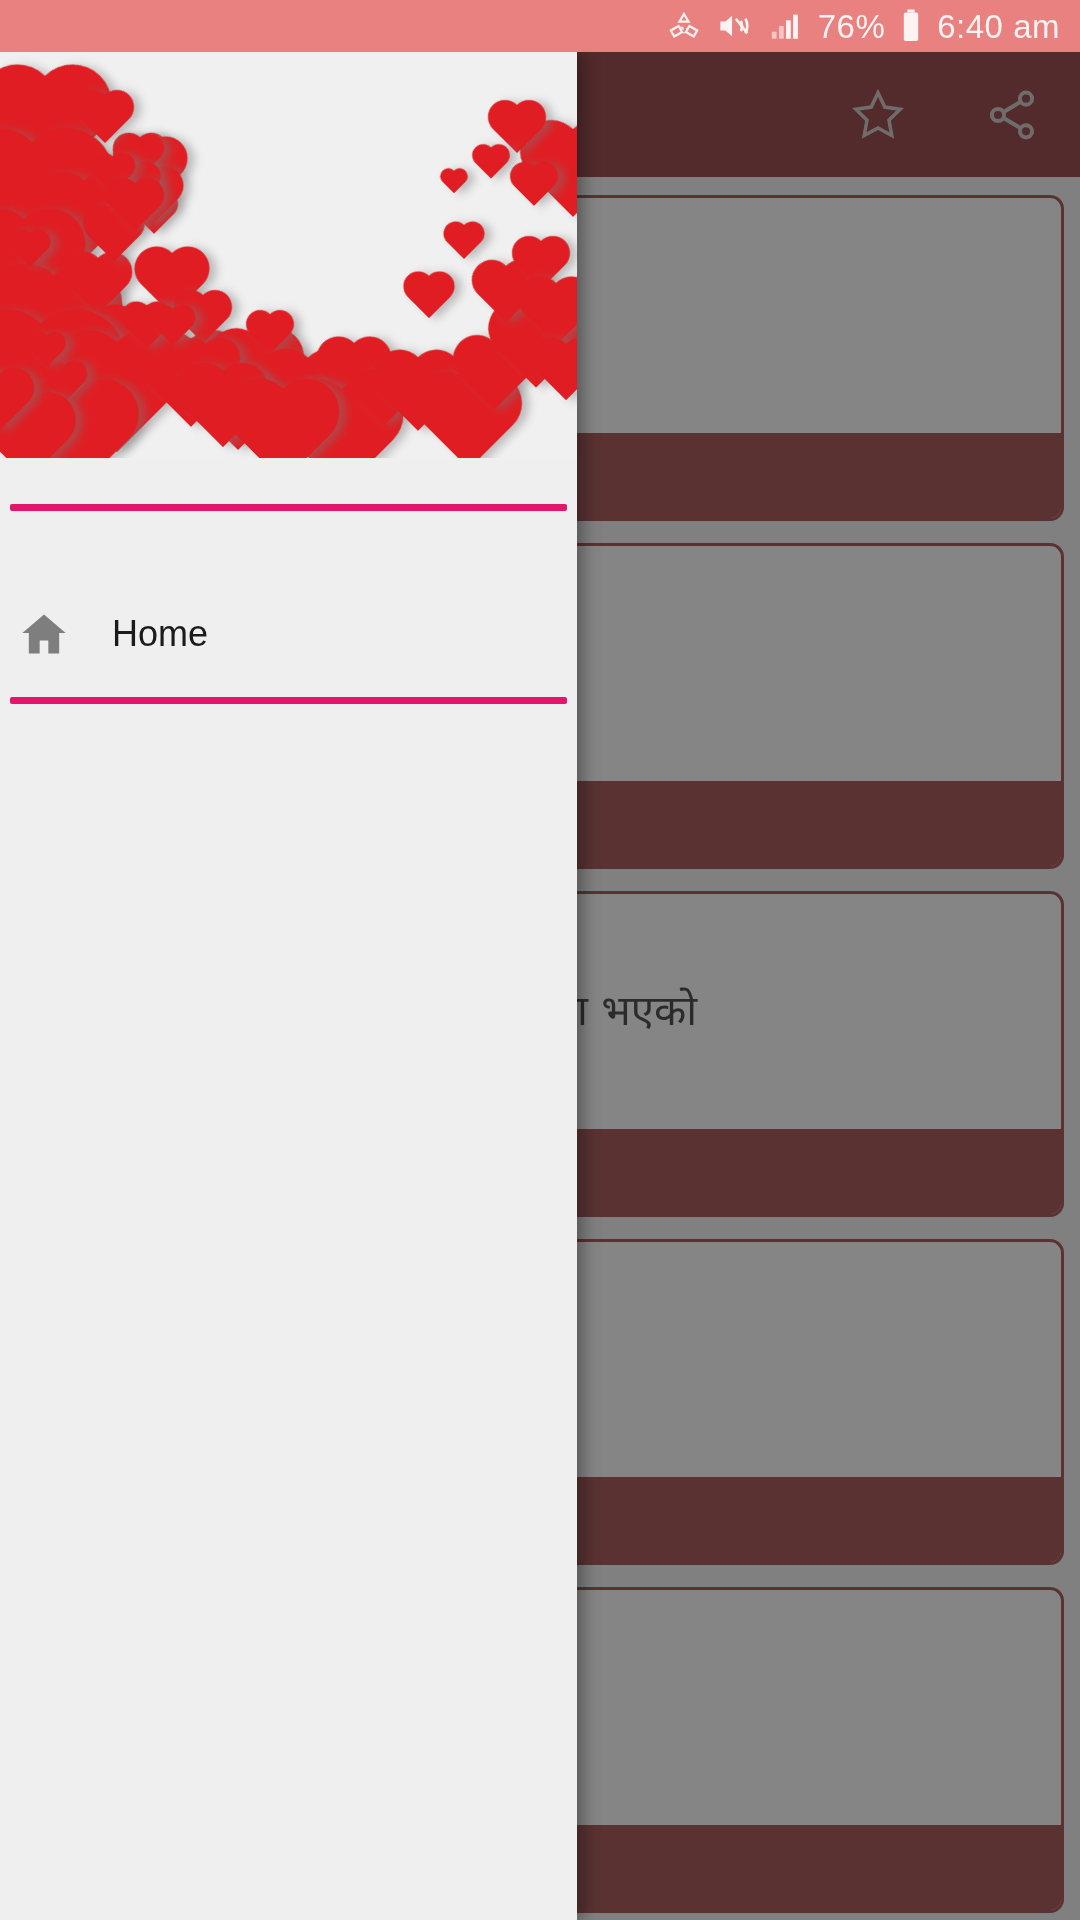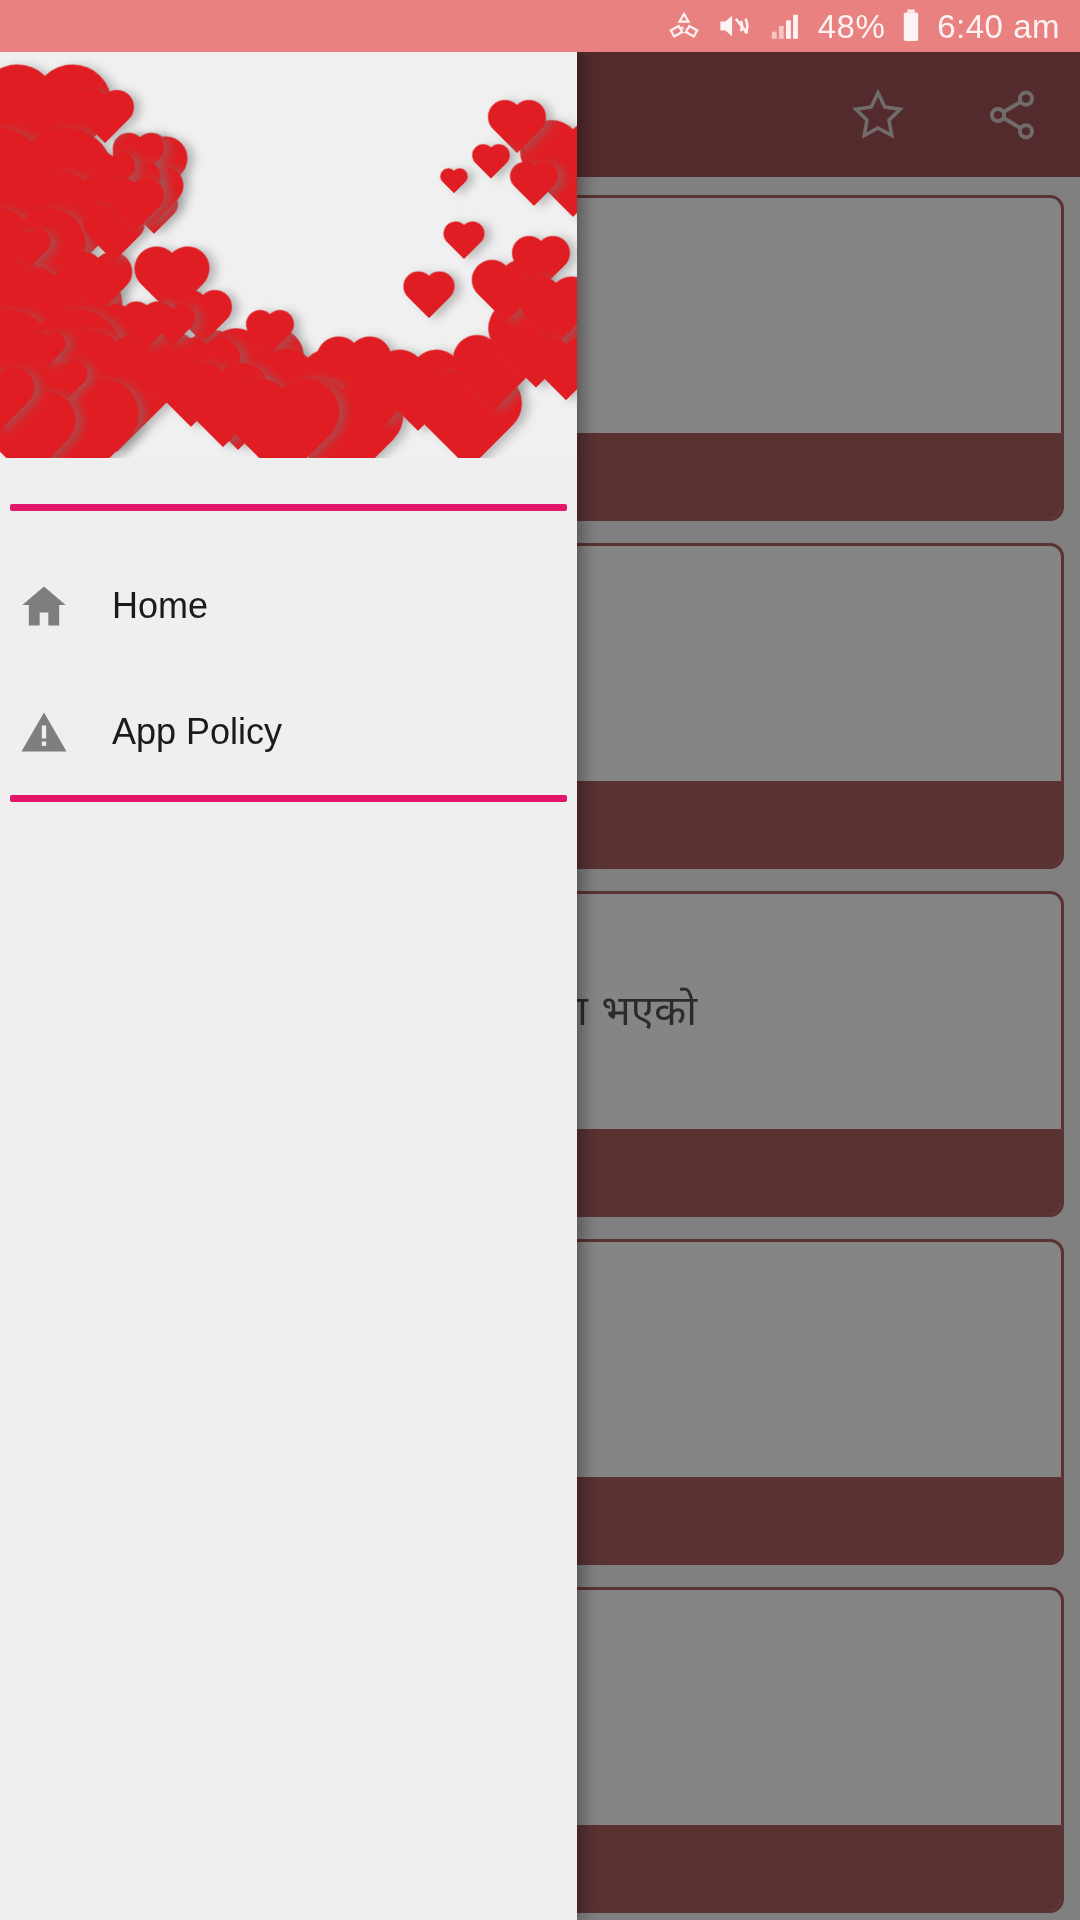--- a/index.html
+++ b/index.html
@@ -105,21 +105,21 @@
   }
   .heart{ transform:rotate(-45deg); }
   .heart:before{ left:50%; top:0; width:100%; height:100%; border-radius:50%; }
   .heart:after{ left:0; top:-50%; width:100%; height:100%; border-radius:50%; }
 
   .divider{
     height:7px; background:#e3166c; margin:46px 10px 0 10px; border-radius:2px;
   }
   .divider.bottom{ margin-top:0; }
 
-  .menu{ padding-top:32px; }
+  .menu{ padding-top:60px; }
   .menu-item{
     display:flex; align-items:center;
     height:126px;
     padding-left:18px;
     gap:42px;
   }
   .mi-icon{ width:52px; height:52px; display:flex; align-items:center; justify-content:center; }
   .mi-label{ font-size:36px; color:#1b1b1b; }
 
   .drawer-bottom{ margin-top:50px; }
@@ -310,30 +310,20 @@
       <span class="mi-icon">
         <svg width="52" height="52" viewBox="0 0 24 24">
           <path d="M12 3L2 11.5h3V21h5v-6h4v6h5v-9.5h3z" fill="#7e7e7e"></path>
         </svg>
       </span>
       <span class="mi-label">Home</span>
     </div>
 
 
 
-    <div class="menu-item">
-      <span class="mi-icon">
-        <svg width="52" height="52" viewBox="0 0 24 24">
-          <path d="M12 3L1.6 21h20.8z" fill="#7e7e7e"></path>
-          <rect x="11" y="9" width="2" height="6" fill="#efefef"></rect>
-          <rect x="11" y="16.4" width="2" height="2" fill="#efefef"></rect>
-        </svg>
-      </span>
-      <span class="mi-label">App Policy</span>
-    </div>
 
   </div>
 
   <div class="divider bottom drawer-bottom"></div>
 </div>
 
 <div class="statusbar">
   <span class="sb-icon">
     <svg width="36" height="36" viewBox="0 0 24 24">
       <g fill="none" stroke="#fdf3f2" stroke-width="1.5">
@@ -355,21 +345,21 @@
     </svg>
   </span>
   <span class="sb-icon">
     <svg width="36" height="34" viewBox="0 0 24 24">
       <rect x="2" y="16" width="3.4" height="5" fill="#f6c4c2"></rect>
       <rect x="7" y="12" width="3.4" height="9" fill="#f6c4c2"></rect>
       <rect x="12" y="8" width="3.4" height="13" fill="#fdf3f2"></rect>
       <rect x="17" y="4" width="3.4" height="17" fill="#fdf3f2"></rect>
     </svg>
   </span>
-  <span class="sb-text">48%</span>
+  <span class="sb-text">76%</span>
   <span class="sb-icon">
     <svg width="24" height="36" viewBox="0 0 14 24">
       <rect x="4.6" y="1" width="4.8" height="2" fill="#fdf3f2"></rect>
       <rect x="2.2" y="3" width="9.6" height="19" rx="1.2" fill="#fdf3f2"></rect>
     </svg>
   </span>
   <span class="sb-text">6:40 am</span>
 </div>
 
 </body></html>

